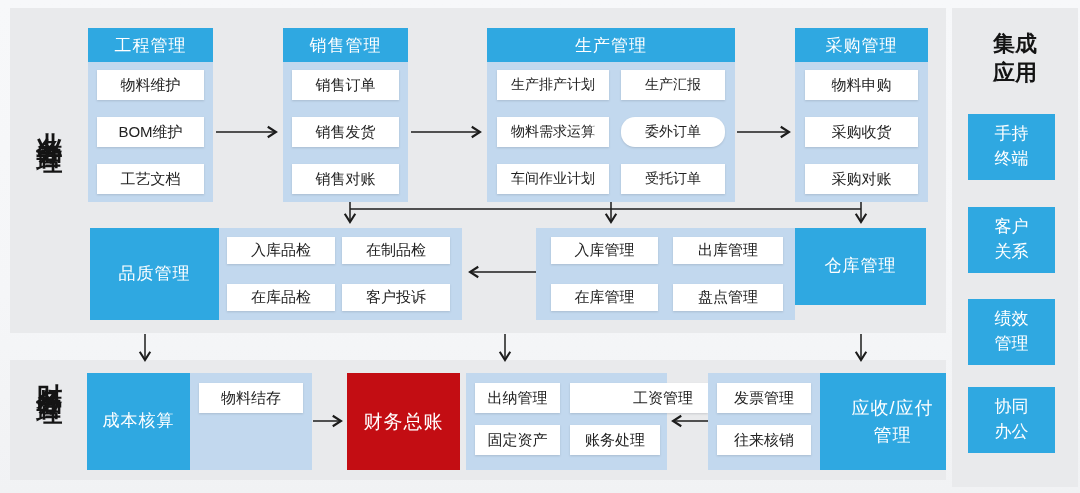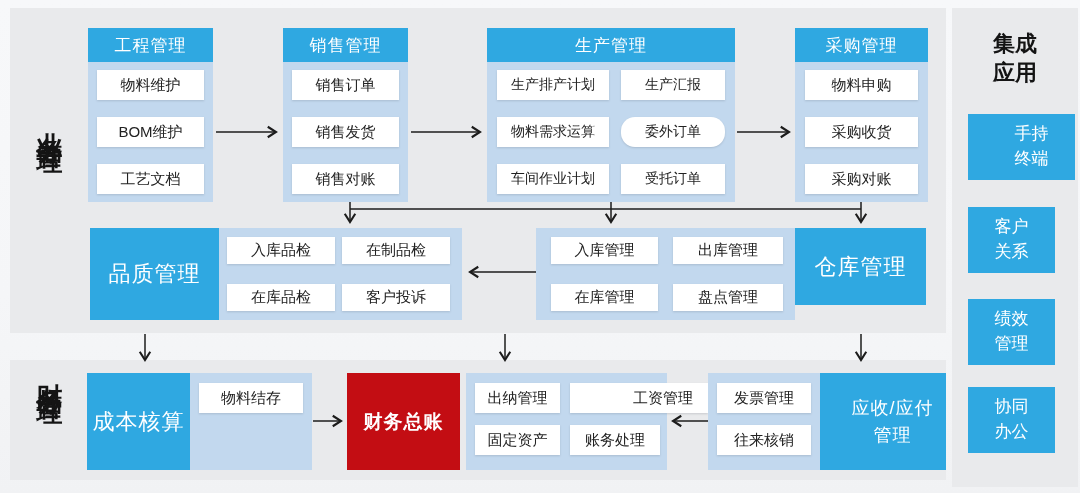--- a/index.html
+++ b/index.html
@@ -6,23 +6,23 @@
   .stage{
     position:relative;width:1080px;height:493px;overflow:hidden;
     background:linear-gradient(180deg,#f7f8fa 0%,#f5f6f8 60%,#f1f2f4 100%);
     font-family:"Liberation Sans","DejaVu Sans",sans-serif;
     color:#1e1e1e;
   }
   .gray{position:absolute;background:#e9eaec;}
   .lp{position:absolute;background:#c2d8ee;}
   .hdr{position:absolute;background:#2fa8e1;color:#fff;font-size:17px;
        display:flex;align-items:center;justify-content:center;letter-spacing:1px;}
-  .bb{position:absolute;background:#2fa8e1;color:#fff;font-size:22px;letter-spacing:1px;
+  .bb{position:absolute;background:#2fa8e1;color:#fff;font-size:17px;letter-spacing:1px;
       display:flex;flex-direction:column;align-items:center;justify-content:center;line-height:1.45;}
-  .rb{position:absolute;background:#c30d13;color:#fff;font-size:19px;font-weight:700;letter-spacing:1px;
+  .rb{position:absolute;background:#c30d13;color:#fff;font-size:19px;font-weight:400;letter-spacing:1px;
       display:flex;align-items:center;justify-content:center;}
   .wb{position:absolute;background:#ffffff;color:#222;font-size:15px;
       display:flex;align-items:center;justify-content:center;
       box-shadow:0 1px 2px rgba(70,80,90,.20);white-space:nowrap;}
   .wb.sm{font-size:14px;}
   .vlabel{position:absolute;writing-mode:vertical-rl;text-orientation:upright;
       font-size:26px;font-weight:600;letter-spacing:5px;color:#141414;}
   .side-title{position:absolute;left:952px;top:30px;width:126px;text-align:center;
       font-size:22px;font-weight:700;line-height:1.3;color:#141414;}
   .si{position:absolute;left:968px;width:87px;height:66px;background:#2fa8e1;color:#fff;
@@ -99,21 +99,21 @@
   <div class="wb" style="left:717px;top:425px;width:94px;height:30px;">往来核销</div>
   <div class="bb" style="left:820px;top:373px;width:107px;height:97px;font-size:18px;padding-left:19px;">
     <span>应收/应付</span>
     <span>管理</span>
   </div>
 
   <div class="side-title">
     <div>集成</div>
     <div>应用</div>
   </div>
-  <div class="si" style="top:114px;padding-left:20px;">
+  <div class="si" style="top:114px;">
     <span>手持</span>
     <span>终端</span>
   </div>
   <div class="si" style="top:207px;">
     <span>客户</span>
     <span>关系</span>
   </div>
   <div class="si" style="top:299px;">
     <span>绩效</span>
     <span>管理</span>

